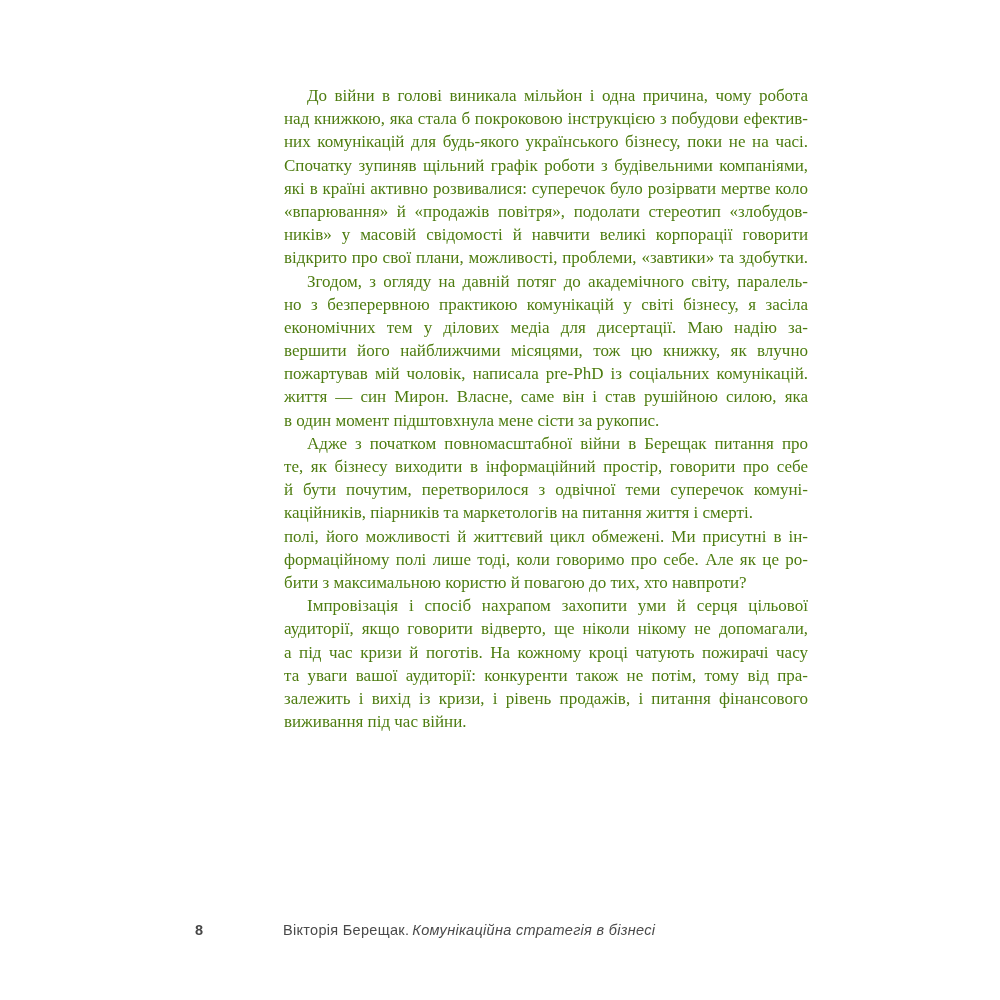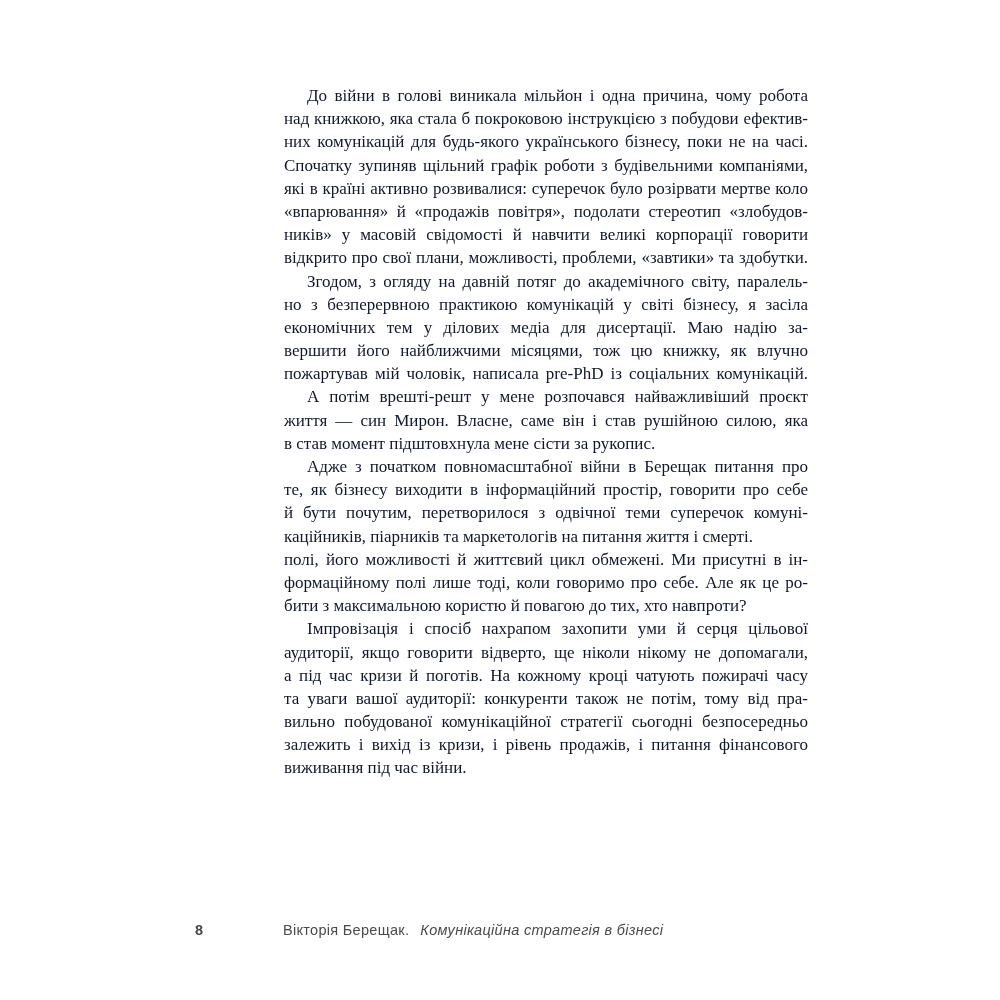--- a/index.html
+++ b/index.html
@@ -13,21 +13,21 @@
     height: 1000px;
     background: #ffffff;
     overflow: hidden;
     font-family: "Liberation Serif", serif;
   }
   .text-block {
     position: absolute;
     left: 284px;
     top: 84px;
     width: 524px;
-    color: #0f172a;
+    color: #4d7c0f;
     font-size: 17px;
     line-height: 23.2px;
     font-kerning: normal;
   }
   .para {
     margin: 0;
     padding: 0;
   }
   .line {
     height: 23.2px;
@@ -63,21 +63,21 @@
     color: #474747;
   }
   .running-title {
     position: absolute;
     left: 283px;
     top: 0;
     white-space: nowrap;
   }
   .running-title .book {
     font-style: italic;
-    margin-left: 11px;
+    margin-left: 3px;
   }
 </style>
 </head>
 <body>
 
 <div class="page">
 
   <main class="text-block" id="body-text">
       <div class="para">
         <div class="line first">До війни в голові виникала мільйон і одна причина, чому робота</div>
@@ -90,41 +90,39 @@
         <div class="line">відкрито про свої плани, можливості, проблеми, «завтики» та здобутки.</div>
       </div>
       <div class="para">
         <div class="line first">Згодом, з огляду на давній потяг до академічного світу, паралель-</div>
         <div class="line">но з безперервною практикою комунікацій у світі бізнесу, я засіла</div>
         <div class="line">економічних тем у ділових медіа для дисертації. Маю надію за-</div>
         <div class="line">вершити його найближчими місяцями, тож цю книжку, як влучно</div>
         <div class="line">пожартував мій чоловік, написала pre-PhD із соціальних комунікацій.</div>
       </div>
       <div class="para">
-        <div class="line first">А потім врешті-решт у мене розпочався найважливіший проєкт</div>
         <div class="line">життя — син Мирон. Власне, саме він і став рушійною силою, яка</div>
-        <div class="line short-last">в став момент підштовхнула мене сісти за рукопис.</div>
+        <div class="line short-last">в один момент підштовхнула мене сісти за рукопис.</div>
       </div>
       <div class="para">
         <div class="line first">Адже з початком повномасштабної війни в Берещак питання про</div>
         <div class="line">те, як бізнесу виходити в інформаційний простір, говорити про себе</div>
         <div class="line">й бути почутим, перетворилося з одвічної теми суперечок комуні-</div>
         <div class="line short-last">каційників, піарників та маркетологів на питання життя і смерті.</div>
       </div>
       <div class="para">
         <div class="line">полі, його можливості й життєвий цикл обмежені. Ми присутні в ін-</div>
         <div class="line">формаційному полі лише тоді, коли говоримо про себе. Але як це ро-</div>
         <div class="line short-last">бити з максимальною користю й повагою до тих, хто навпроти?</div>
       </div>
       <div class="para">
         <div class="line first">Імпровізація і спосіб нахрапом захопити уми й серця цільової</div>
         <div class="line">аудиторії, якщо говорити відверто, ще ніколи нікому не допомагали,</div>
         <div class="line">а під час кризи й поготів. На кожному кроці чатують пожирачі часу</div>
         <div class="line">та уваги вашої аудиторії: конкуренти також не потім, тому від пра-</div>
-        <div class="line">вильно побудованої комунікаційної стратегії сьогодні безпосередньо</div>
         <div class="line">залежить і вихід із кризи, і рівень продажів, і питання фінансового</div>
         <div class="line short-last">виживання під час війни.</div>
       </div>
       <div class="para">
       </div>
     </main>
 
   <footer class="footer">
     <span class="page-num">8</span>
     <div class="running-title">

